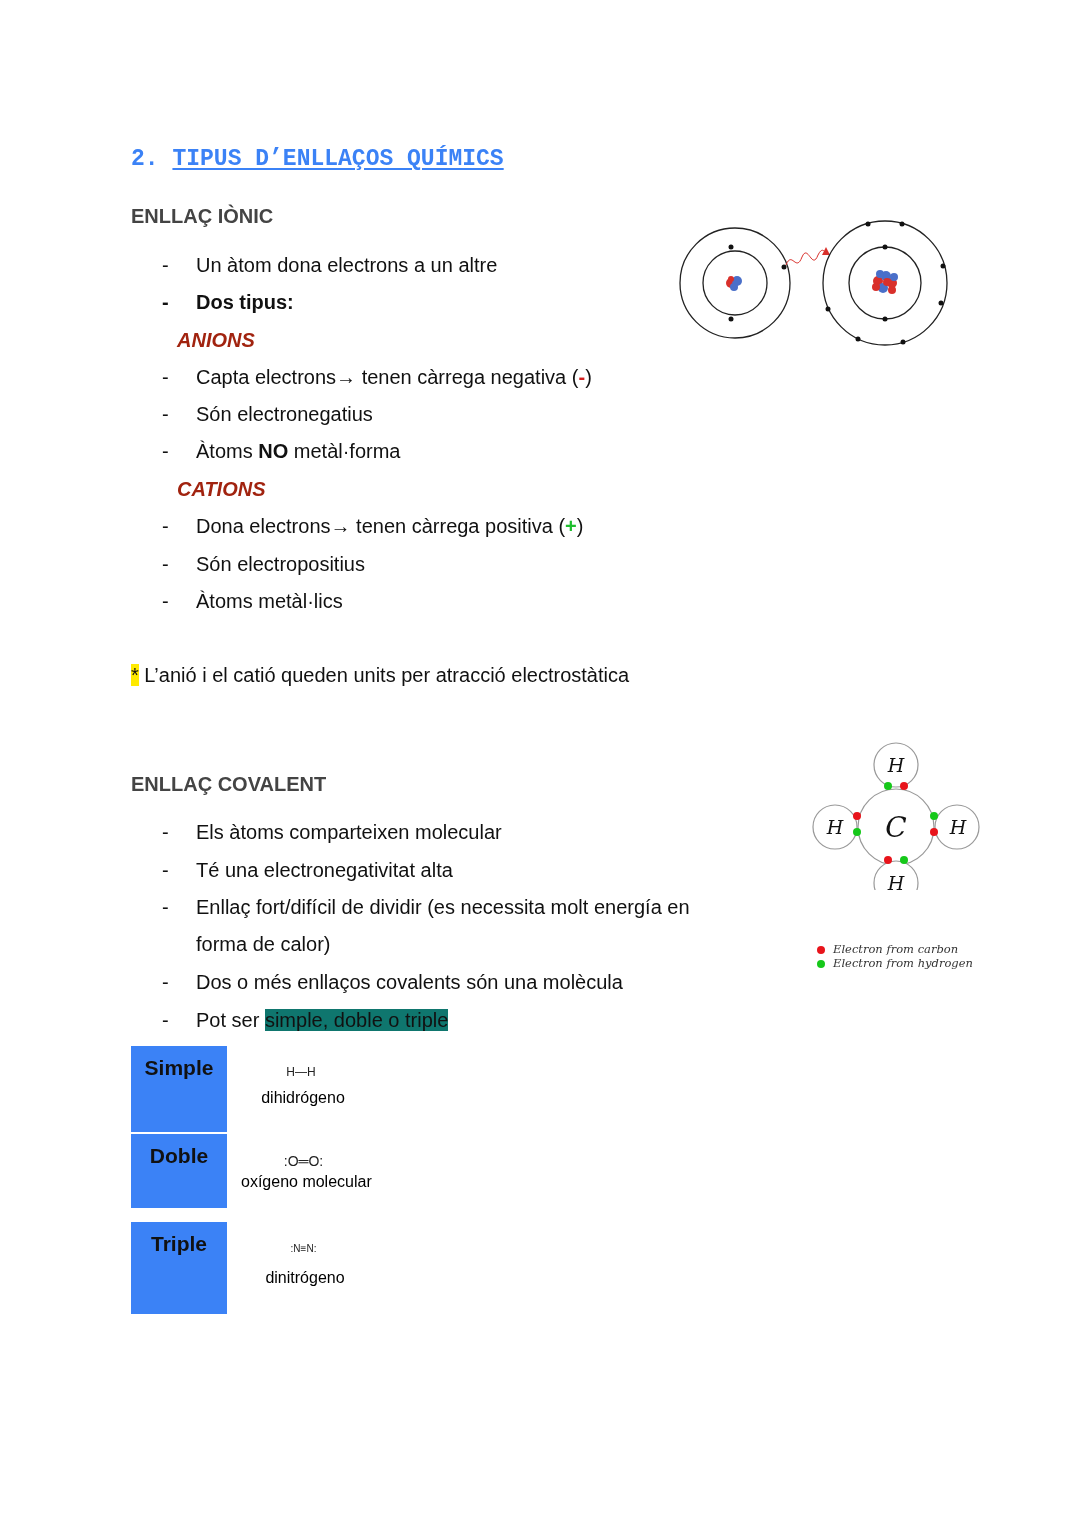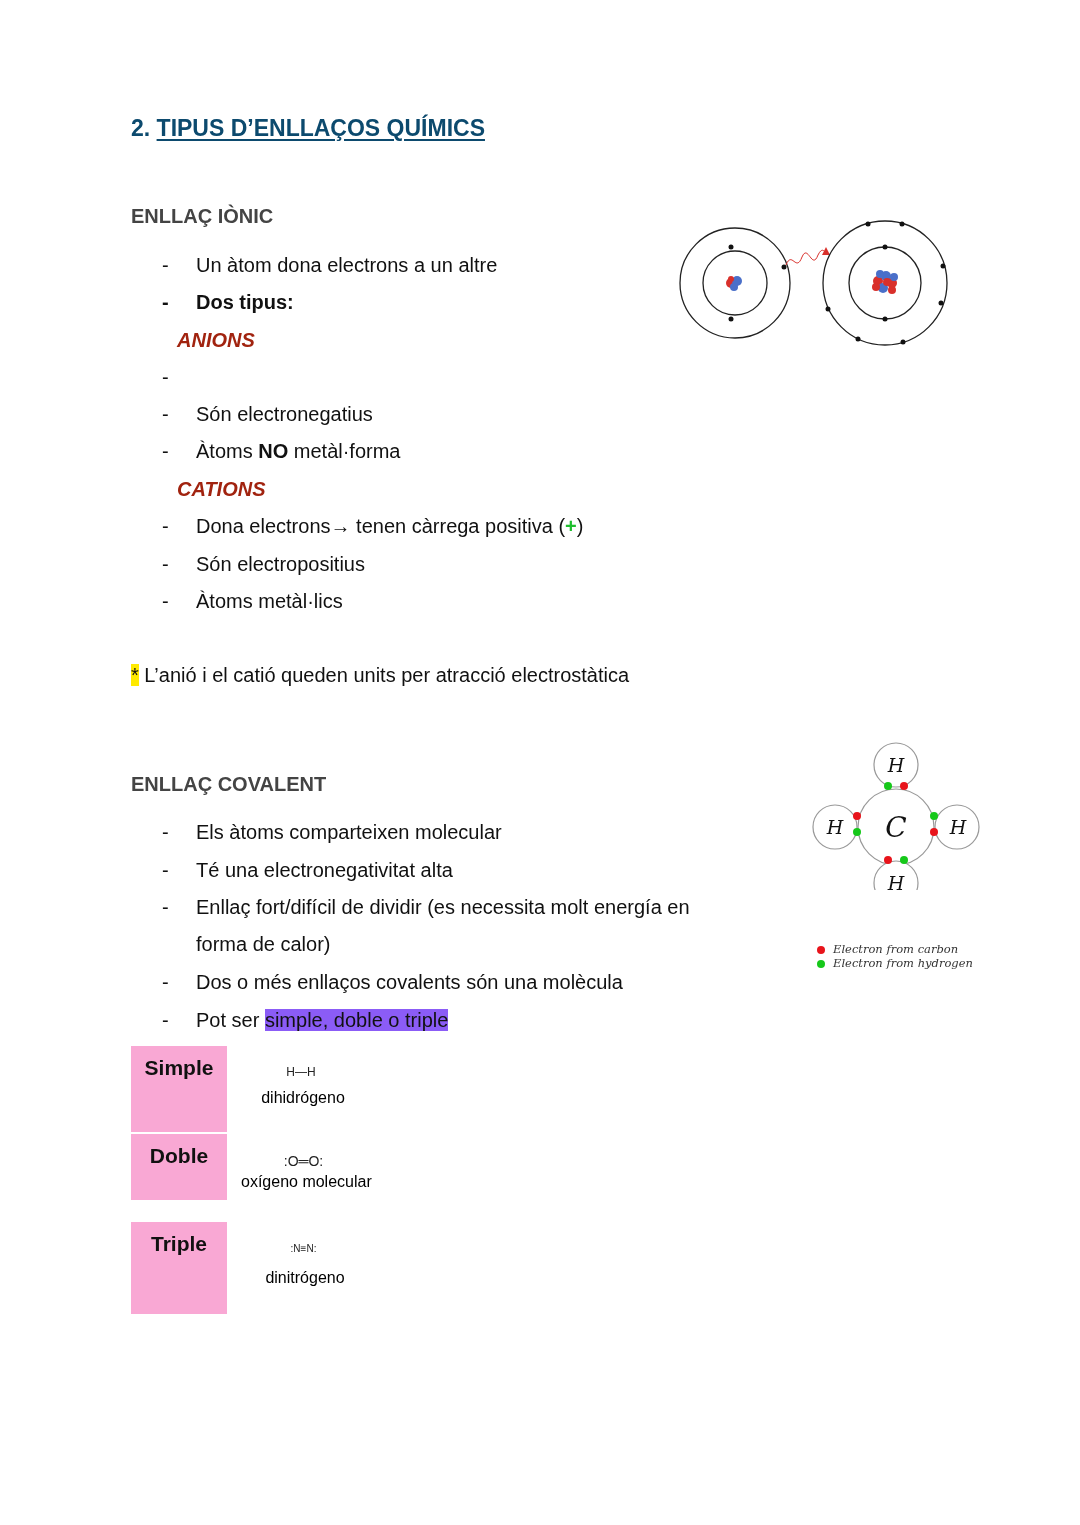--- a/index.html
+++ b/index.html
@@ -1,32 +1,32 @@
 <!DOCTYPE html>
 <html><head>
 <meta charset="utf-8">
 <style>
   html, body { margin: 0; padding: 0; background: #ffffff; }
   body { width: 1080px; height: 1525px; position: relative; overflow: hidden;
          font-family: "Liberation Sans", sans-serif; color: #111; }
   .abs { position: absolute; }
-  .title { left: 131px; top: 115px; font-size: 23px; font-weight: bold; color: #0c4a6e; }
+  .title { left: 131px; top: 146px; font-size: 23px; font-weight: bold; color: #3b82f6; font-family: Liberation Mono, monospace; }
   .title .u { text-decoration: underline; text-underline-offset: 3px; }
   .h2 { font-size: 20px; font-weight: bold; color: #444444; }
   .sub { font-size: 20px; font-weight: bold; font-style: italic; color: #a1230f; margin-left: 46px; }
   .li { font-size: 20px; color: #111; height: 37px; line-height: 37px; }
   .li .dash { position: absolute; left: 0; width: 20px; }
   .li .txt { position: absolute; left: 34px; white-space: nowrap; }
   .neg { color: #d32020; font-weight: bold; }
   .pos { color: #1fbf2f; font-weight: bold; }
   .hl-yellow { background: #ffea00; }
-  .hl-cream { background: #8b5cf6; }
+  .hl-cream { background: #0f766e; }
   .note { left: 131px; top: 664px; font-size: 20px; white-space: nowrap; }
   .bondtable { left: 131px; top: 1046px; }
-  .brow { position: absolute; left: 0; width: 96px; background: #f9a8d4; }
+  .brow { position: absolute; left: 0; width: 96px; background: #3b82f6; }
   .brow .lab { position: absolute; left: 0; width: 96px; text-align: center; top: 10px; font-size: 21px; font-weight: bold; color: #111; }
   .formula { position: absolute; font-size: 12px; color: #222; text-align: center; white-space: nowrap; }
   .fname { position: absolute; font-size: 16px; color: #000000; text-align: center; white-space: nowrap; }
   .legend { font-family: "DejaVu Serif", serif; font-style: italic; font-size: 11.5px; color: #333; margin-top: 32px; }
   .legend .dot { display: inline-block; width: 8px; height: 8px; border-radius: 50%; margin-right: 8px; vertical-align: middle; }
 </style>
 </head>
 <body>
 
 <div class="abs title">
@@ -42,20 +42,21 @@
 </div>
 <div class="abs li" style="left:162px; top:284px; width:500px; font-weight:bold;">
   <span class="dash">-</span>
   <span class="txt">Dos tipus:</span>
 </div>
 
 <div class="abs sub" style="left:131px; top:329px;">ANIONS</div>
 
 <div class="abs li" style="left:162px; top:359px; width:500px;">
   <span class="dash">-</span>
+  <span class="txt"><span>Capta electrons→ tenen càrrega negativa (</span><span class="neg">-</span><span>)</span></span>
 </div>
 <div class="abs li" style="left:162px; top:396px; width:500px;">
   <span class="dash">-</span>
   <span class="txt">Són electronegatius</span>
 </div>
 <div class="abs li" style="left:162px; top:433px; width:500px;">
   <span class="dash">-</span>
   <span class="txt"><span>Àtoms </span><b>NO</b><span> metàl·forma</span></span>
 </div>
 
@@ -173,21 +174,21 @@
   <div><span class="dot" style="background:#16c81a;"></span><span>Electron from hydrogen</span></div>
 </div>
 
 <div class="abs bondtable">
   <div class="brow" style="top:0; height:86px;">
     <div class="lab">Simple</div>
   </div>
   <div class="formula" style="left:130px; top:19px; width:80px;">H—H</div>
   <div class="fname" style="left:120px; top:43px; width:104px;">dihidrógeno</div>
 
-  <div class="brow" style="top:88px; height:66px;">
+  <div class="brow" style="top:88px; height:74px;">
     <div class="lab">Doble</div>
   </div>
   <div class="formula" style="left:130px; top:107px; width:85px; font-size:14px;">:O═O:</div>
   <div class="fname" style="left:110px; top:127px; width:130px;">oxígeno molecular</div>
 
   <div class="brow" style="top:176px; height:92px;">
     <div class="lab">Triple</div>
   </div>
   <div class="formula" style="left:130px; top:197px; width:85px; font-size:10px;">:N≡N:</div>
   <div class="fname" style="left:120px; top:223px; width:108px;">dinitrógeno</div>

